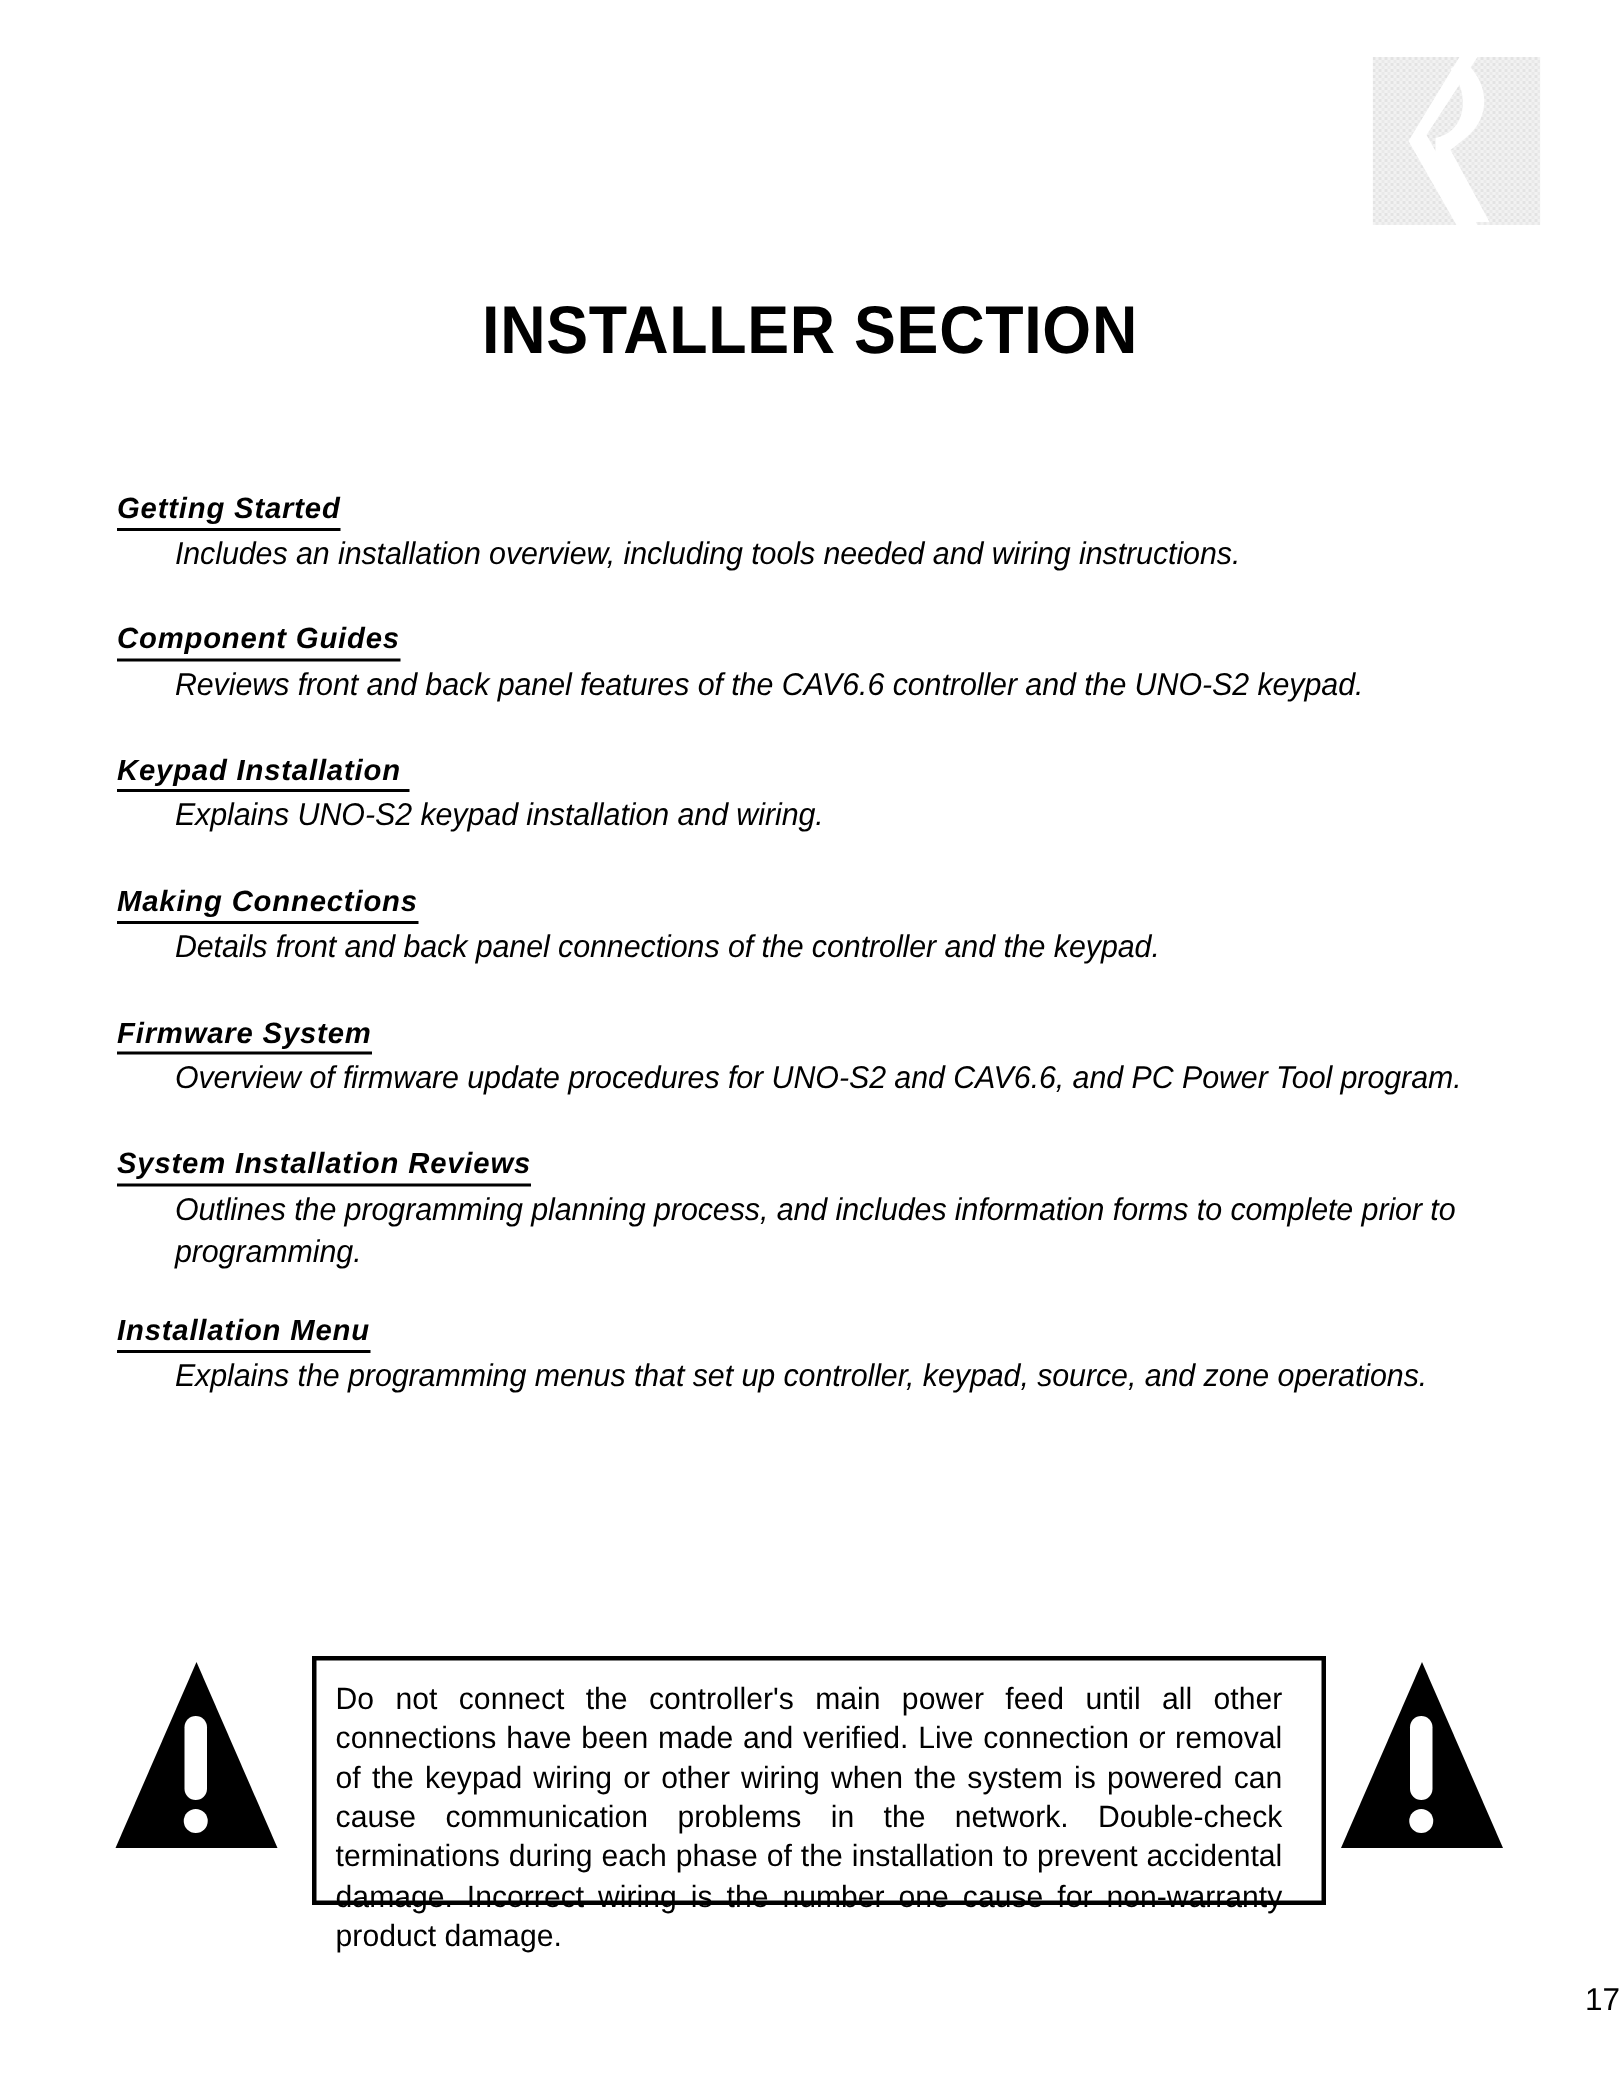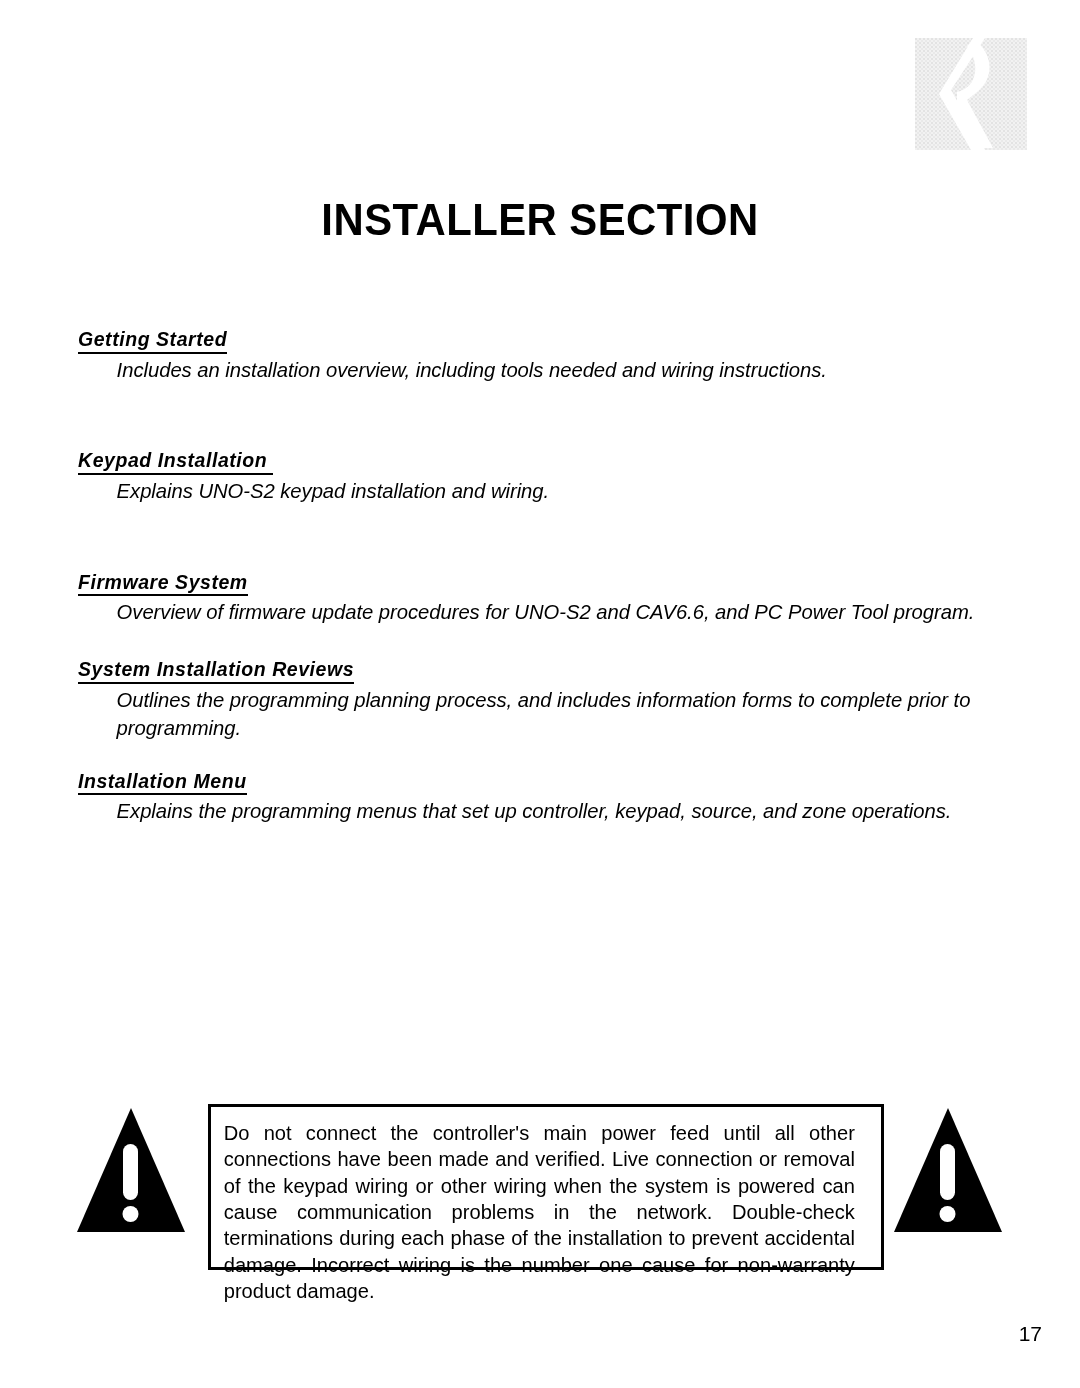--- a/index.html
+++ b/index.html
@@ -117,21 +117,20 @@
     transform-origin: left top;
   }
 
   
   #page-number {
     position: absolute;
     left: 0;
     top: 1322px;
     width: 1080px;
     text-align: right;
-    padding-right: 38px;
     box-sizing: border-box;
     font-size: 21px;
   }
 </style>
 </head>
 <body>
 
 <div id="logo-mark">
   <svg viewBox="0 0 112 112" xmlns="http://www.w3.org/2000/svg" aria-hidden="true">
     <defs>
@@ -155,28 +154,36 @@
 <div id="page-title">INSTALLER SECTION</div>
 
 <div id="content">
 
   <div class="section">
     <div class="sec-heading">Getting Started</div>
     <p class="sec-body">Includes an installation overview, including tools needed and wiring instructions.</p>
   </div>
   <div class="sec-gap"></div>
 
+  <div class="section">
+    <div class="sec-heading">Component Guides</div>
+    <p class="sec-body">Reviews front and back panel features of the CAV6.6 controller and the UNO-S2 keypad.</p>
+  </div>
   <div class="sec-gap"></div>
 
   <div class="section">
     <div class="sec-heading">Keypad Installation </div>
     <p class="sec-body">Explains UNO-S2 keypad installation and wiring.</p>
   </div>
   <div class="sec-gap"></div>
 
+  <div class="section">
+    <div class="sec-heading">Making Connections</div>
+    <p class="sec-body">Details front and back panel connections of the controller and the keypad.</p>
+  </div>
   <div class="sec-gap"></div>
 
   <div class="section">
     <div class="sec-heading">Firmware System</div>
     <p class="sec-body">Overview of firmware update procedures for UNO-S2 and CAV6.6, and PC Power Tool program.</p>
   </div>
   <div class="sec-gap"></div>
 
   <div class="section">
     <div class="sec-heading">System Installation Reviews</div>

